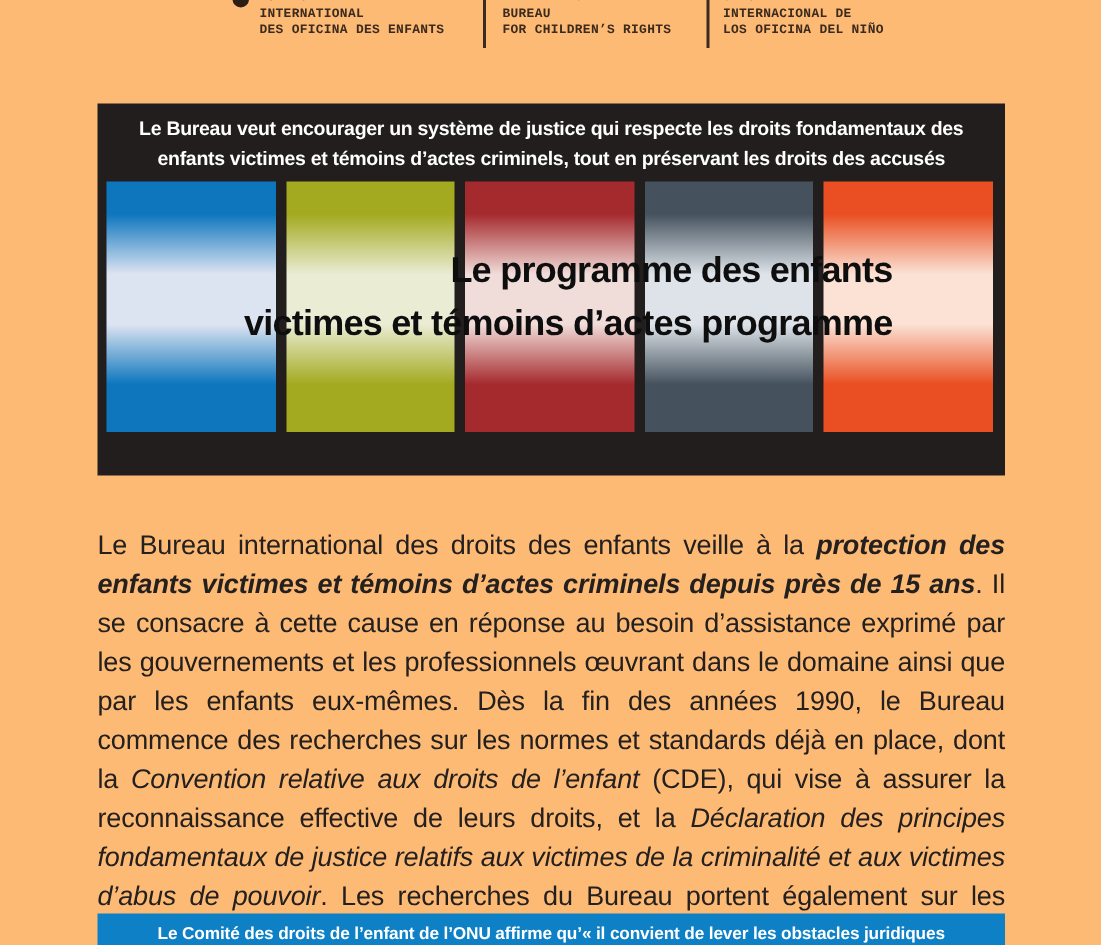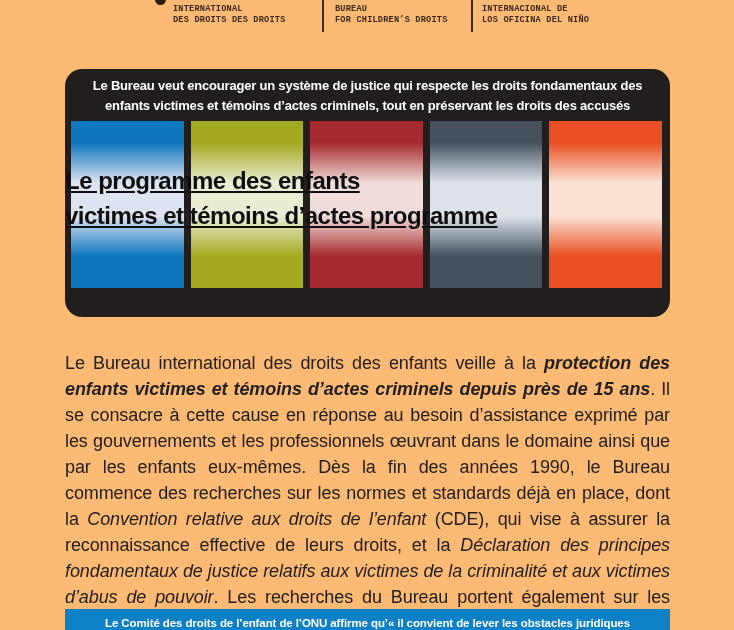--- a/index.html
+++ b/index.html
@@ -86,27 +86,26 @@
     height: 167px;
     display: flex;
     gap: 7px;
   }
   .banner .stripes .stripe { flex: 1 1 0; }
   .banner .title {
     position: absolute;
     top: 94px;
     left: 0;
     width: 530px;
-    text-align: left;
+    text-align: right;
     color: #0e0e0e;
     font-weight: bold;
     font-size: 24px;
     line-height: 35px;
     letter-spacing: -0.5px;
-    text-decoration: underline;
   }
   .banner .substrip {
     position: absolute;
     bottom: 0; left: 0; right: 0;
     height: 29px;
     display: flex;
     align-items: center;
     justify-content: center;
     color: #ffffff;
     font-weight: bold;
@@ -152,37 +151,37 @@
 </head>
 <body>
 
 <div class="page">
 
   <header class="letterhead">
     <span class="bullet"></span>
     <div class="org-col c1">
       <div>BUREAU</div>
       <div>INTERNATIONAL</div>
-      <div>DES DROITS DES DROITS</div>
+      <div>DES OFICINA DES ENFANTS</div>
     </div>
     <span class="vdiv d1"></span>
     <div class="org-col c2">
       <div>INTERNATIONAL</div>
       <div>BUREAU</div>
-      <div>FOR CHILDREN’S DROITS</div>
+      <div>FOR CHILDREN’S RIGHTS</div>
     </div>
     <span class="vdiv d2"></span>
     <div class="org-col c3">
       <div>OFICINA</div>
       <div>INTERNACIONAL DE</div>
       <div>LOS OFICINA DEL NIÑO</div>
     </div>
   </header>
 
-  <section class="banner" style="background: rgb(34, 30, 30); border-radius: 17px;">
+  <section class="banner" style="background: rgb(34, 30, 30);">
     <p class="statement">Le Bureau veut encourager un système de justice qui respecte les droits fondamentaux des enfants victimes et témoins d’actes criminels, tout en préservant les droits des accusés</p>
     <div class="stripes" id="stripes">
         <div class="stripe" style="background: linear-gradient(rgb(13, 118, 189) 0%, rgb(13, 118, 189) 13%, rgb(221, 228, 241) 37%, rgb(221, 228, 241) 57%, rgb(13, 118, 189) 81%, rgb(13, 118, 189) 100%);"></div>
         <div class="stripe" style="background: linear-gradient(rgb(163, 170, 31) 0%, rgb(163, 170, 31) 13%, rgb(234, 236, 211) 37%, rgb(234, 236, 211) 57%, rgb(163, 170, 31) 81%, rgb(163, 170, 31) 100%);"></div>
         <div class="stripe" style="background: linear-gradient(rgb(165, 42, 46) 0%, rgb(165, 42, 46) 13%, rgb(240, 220, 216) 37%, rgb(240, 220, 216) 57%, rgb(165, 42, 46) 81%, rgb(165, 42, 46) 100%);"></div>
         <div class="stripe" style="background: linear-gradient(rgb(69, 82, 93) 0%, rgb(69, 82, 93) 13%, rgb(221, 227, 233) 37%, rgb(221, 227, 233) 57%, rgb(69, 82, 93) 81%, rgb(69, 82, 93) 100%);"></div>
         <div class="stripe" style="background: linear-gradient(rgb(233, 79, 34) 0%, rgb(233, 79, 34) 13%, rgb(251, 226, 212) 37%, rgb(251, 226, 212) 57%, rgb(233, 79, 34) 81%, rgb(233, 79, 34) 100%);"></div>
       </div>
     <div class="title">
       <div>Le programme des enfants</div>

